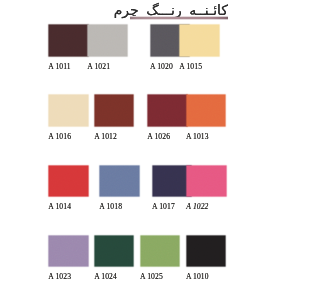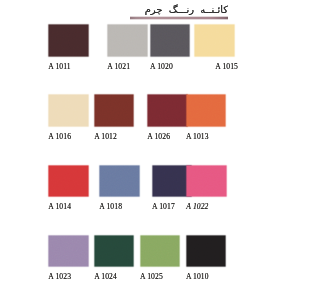--- a/index.html
+++ b/index.html
@@ -12,21 +12,21 @@
   }
   body {
     font-family: "DejaVu Sans", sans-serif;
     -webkit-font-smoothing: antialiased;
   }
   .page { position: relative; width: 275px; height: 300px; background: #fff; }
 
   .title-block { position: absolute; right: 47px; top: 4px; text-align: right; }
   .title-text {
     font-family: "DejaVu Sans", sans-serif;
-    font-size: 10px;
+    font-size: 14px;
     line-height: 12px;
     color: #2e2e2e;
     text-shadow: 0 0 0.4px #2e2e2e;
     direction: rtl;
     white-space: nowrap;
     word-spacing: 3px;
     transform: translateZ(0);
   }
   .title-rule {
     position: absolute;
@@ -83,21 +83,21 @@
           <div class="swatch" style="background: rgb(73, 43, 45);">
             <div class="grain"><svg width="41" height="34" xmlns="http://www.w3.org/2000/svg">
                 <filter id="gn00">
                   <feTurbulence type="fractalNoise" baseFrequency="0.75" numOctaves="3" stitchTiles="stitch" seed="3"></feTurbulence>
                 </filter>
                 <rect width="41" height="34" filter="url(#gn00)"></rect>
               </svg></div>
           </div>
           <div class="label">A 1011</div>
         </div>
-        <div class="cell" style="left: 59px;">
+        <div class="cell" style="left: 39px;">
           <div class="swatch" style="background: rgb(187, 184, 180);">
             <div class="grain"><svg width="41" height="34" xmlns="http://www.w3.org/2000/svg">
                 <filter id="gn01">
                   <feTurbulence type="fractalNoise" baseFrequency="0.75" numOctaves="3" stitchTiles="stitch" seed="4"></feTurbulence>
                 </filter>
                 <rect width="41" height="34" filter="url(#gn01)"></rect>
               </svg></div>
           </div>
           <div class="label">A 1021</div>
         </div>
@@ -105,21 +105,21 @@
           <div class="swatch" style="background: rgb(90, 87, 93);">
             <div class="grain"><svg width="41" height="34" xmlns="http://www.w3.org/2000/svg">
                 <filter id="gn02">
                   <feTurbulence type="fractalNoise" baseFrequency="0.75" numOctaves="3" stitchTiles="stitch" seed="5"></feTurbulence>
                 </filter>
                 <rect width="41" height="34" filter="url(#gn02)"></rect>
               </svg></div>
           </div>
           <div class="label">A 1020</div>
         </div>
-        <div class="cell" style="left: 146px; text-align: center;">
+        <div class="cell" style="left: 131px;">
           <div class="swatch" style="background: rgb(245, 220, 157);">
             <div class="grain"><svg width="41" height="34" xmlns="http://www.w3.org/2000/svg">
                 <filter id="gn03">
                   <feTurbulence type="fractalNoise" baseFrequency="0.75" numOctaves="3" stitchTiles="stitch" seed="6"></feTurbulence>
                 </filter>
                 <rect width="41" height="34" filter="url(#gn03)"></rect>
               </svg></div>
           </div>
           <div class="label">A 1015</div>
         </div>

